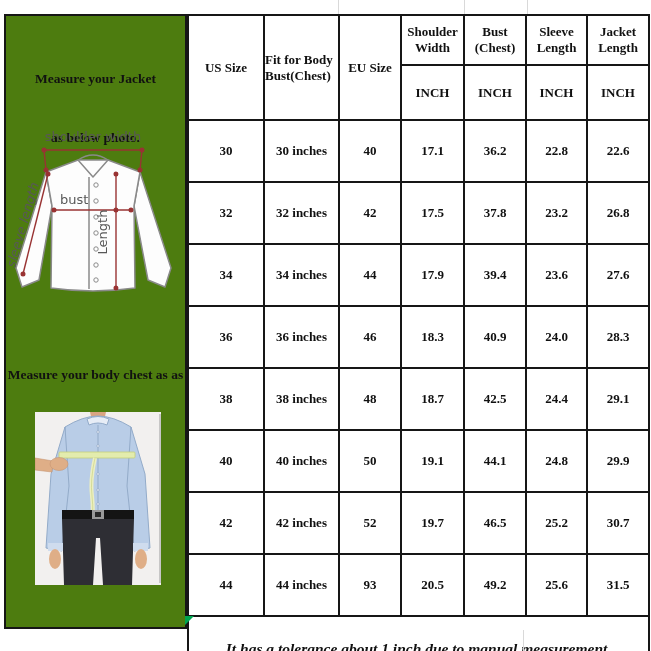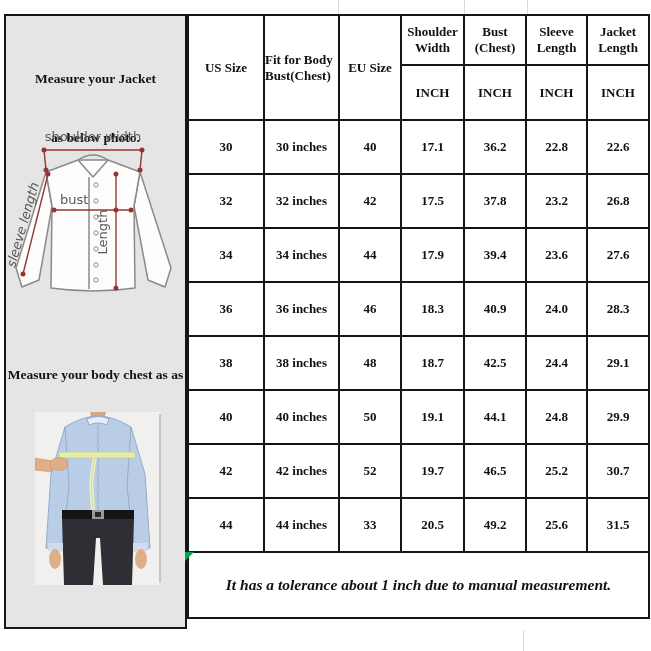--- a/index.html
+++ b/index.html
@@ -3,21 +3,21 @@
 <meta charset="utf-8">
 <style>
   html,body{margin:0;padding:0;}
   body{
     width:651px;height:651px;position:relative;background:#ffffff;
     font-family:"Liberation Serif", serif;color:#111;overflow:hidden;
   }
   
   .left-panel{
     position:absolute;left:4px;top:14px;width:183px;height:615px;
-    border:2px solid #161616;box-sizing:border-box;background:#e5e5e5;
+    border:2px solid #161616;box-sizing:border-box;background:#4d7c0f;
   }
   .instr{
     position:absolute;left:0;right:0;text-align:center;
     font-weight:bold;font-size:13.5px;line-height:1.45;white-space:pre-wrap;
   }
   .instr1{top:14px;}
   .instr2{top:310px;}
   .jacket-svg{position:absolute;left:2px;top:112px;}
   .photo-svg{position:absolute;left:29px;top:396px;}
   .diag-label{font-family:"DejaVu Sans", sans-serif;font-size:13px;fill:#585858;}
@@ -28,21 +28,21 @@
     position:absolute;left:187px;top:14px;
     border-collapse:collapse;table-layout:fixed;width:461px;background:#fff;
   }
   .size-table td{
     border:2px solid #161616;text-align:center;vertical-align:middle;
     font-weight:bold;font-size:13px;padding:0;
   }
   .size-table td.fit-cell{text-align:left;}
   tr.hdr-top{height:50px;}
   tr.hdr-bottom{height:55px;}
-  tr.data-row{height:54px;}
+  tr.data-row{height:62px;}
   tr.footer-row{height:66px;font-style:italic;}
   td.footer-cell{font-size:15.5px;position:relative;}
   .corner-flag{
     position:absolute;top:-1px;left:-4px;width:9px;height:9px;
     clip-path:polygon(0 0,100% 0,0 100%);
   }
   
   .artifact-v{position:absolute;width:1px;background:#d9d9d9;}
 </style>
 </head>
@@ -252,21 +252,21 @@
       <td>42 inches</td>
       <td>52</td>
       <td>19.7</td>
       <td>46.5</td>
       <td>25.2</td>
       <td>30.7</td>
     </tr>
     <tr class="data-row">
       <td>44</td>
       <td>44 inches</td>
-      <td>33</td>
+      <td>93</td>
       <td>20.5</td>
       <td>49.2</td>
       <td>25.6</td>
       <td>31.5</td>
     </tr>
 
     <tr class="footer-row">
       <td class="footer-cell" colspan="7">
         <span class="corner-flag" style="background:#00a651"></span>
         <span>It has a tolerance about 1 inch due to manual measurement.</span>

